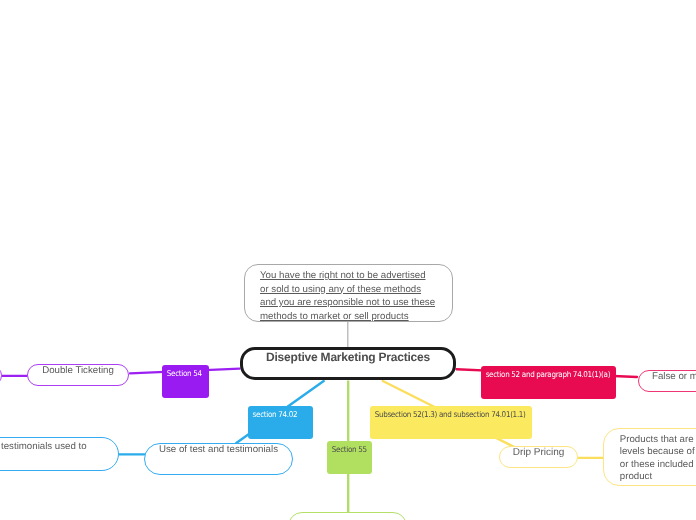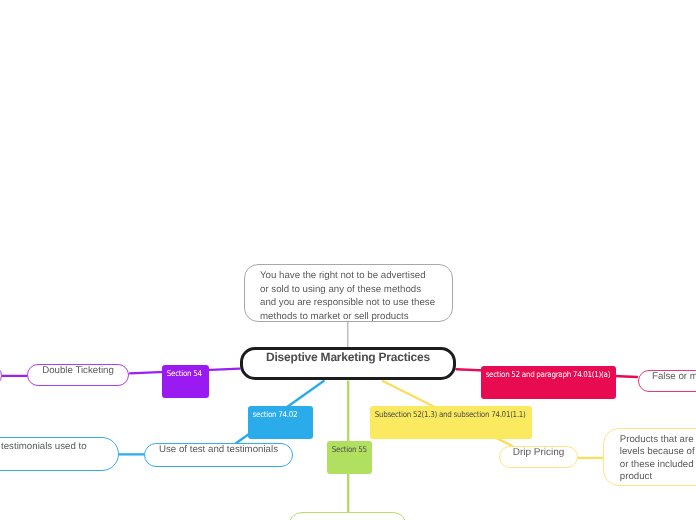--- a/index.html
+++ b/index.html
@@ -29,21 +29,21 @@
     <path d="M27,375.8 L2,375.8" stroke="#9d20f3" stroke-width="2.2" fill="none" stroke-linecap="round"></path>
     <path d="M323.7,381.1 L236.3,443" stroke="#29ace9" stroke-width="2.4" fill="none" stroke-linecap="round"></path>
     <path d="M144.5,454.4 L118.8,454.4" stroke="#29ace9" stroke-width="2.2" fill="none" stroke-linecap="round"></path>
     <path d="M348.2,380.5 L348.2,512" stroke="#aedc66" stroke-width="2.3" fill="none"></path>
     <path d="M456.5,369.3 L637,377" stroke="#e80b52" stroke-width="2.4" fill="none" stroke-linecap="round"></path>
     <path d="M382.8,381 L514.8,447.2" stroke="#fbde5e" stroke-width="2.4" fill="none" stroke-linecap="round"></path>
     <path d="M578,457.8 L604.5,457.8" stroke="#fbde5e" stroke-width="2.2" fill="none" stroke-linecap="round"></path>
   </svg>
 
   <div class="node" style="left:244px;top:264px;width:209px;height:58px;border:1px solid #a8a8a8;border-radius:14px;align-items:flex-start;justify-content:flex-start;">
-    <div class="txt" style="font-size:9.7px;line-height:13.5px;text-align:left;padding:4px 0 0 15px;">You have the right not to be advertised
+    <div class="txt" style="font-size:9.7px;line-height:13.5px;text-align:left;padding:4px 0 0 15px;text-decoration:underline;">You have the right not to be advertised
 or sold to using any of these methods
 and you are responsible not to use these
 methods to market or sell products</div>
   </div>
 
   <div class="node root" style="left:240px;top:347px;width:216px;height:33px;">
     <div class="txt">Diseptive Marketing Practices</div>
   </div>
 
   <div class="label" style="left:162px;top:365px;background:#9a1bf2;color:#fff;width:47px;padding:0 0 0 4.8px;">
@@ -55,21 +55,21 @@
   </div>
 
   <div class="node" style="left:27px;top:364px;width:102px;height:22px;border:1.9px solid #ac3ef3;">
     <div class="txt" style="font-size:9.7px;">Double Ticketing</div>
   </div>
 
   <div class="label" style="left:248px;top:406px;background:#29ace9;color:#fff;width:65px;padding:0 0 0 4.6px;">
     <span>section 74.02</span>
   </div>
 
-  <div class="node" style="left:144px;top:443px;width:149px;height:24px;border:1.9px solid #35acf2;">
+  <div class="node" style="left:144px;top:443px;width:149px;height:32px;border:1.9px solid #35acf2;">
     <div class="txt" style="font-size:9.7px;">Use of test and testimonials</div>
   </div>
 
   <div class="node" style="left:-251px;top:437px;width:370px;height:34px;border:1.9px solid #35acf2;border-radius:18px;">
     <div class="txt" style="font-size:9.7px;line-height:13.5px;text-align:center;position:relative;top:1.5px;">Performance claims, warranties or guarantees and testimonials used to
 promote a product</div>
   </div>
 
   <div class="label" style="left:481px;top:366px;background:#e80b52;color:#fff;padding:0 5.5px 0 4.7px;">
     <span>section 52 and paragraph 74.01(1)(a)</span>

